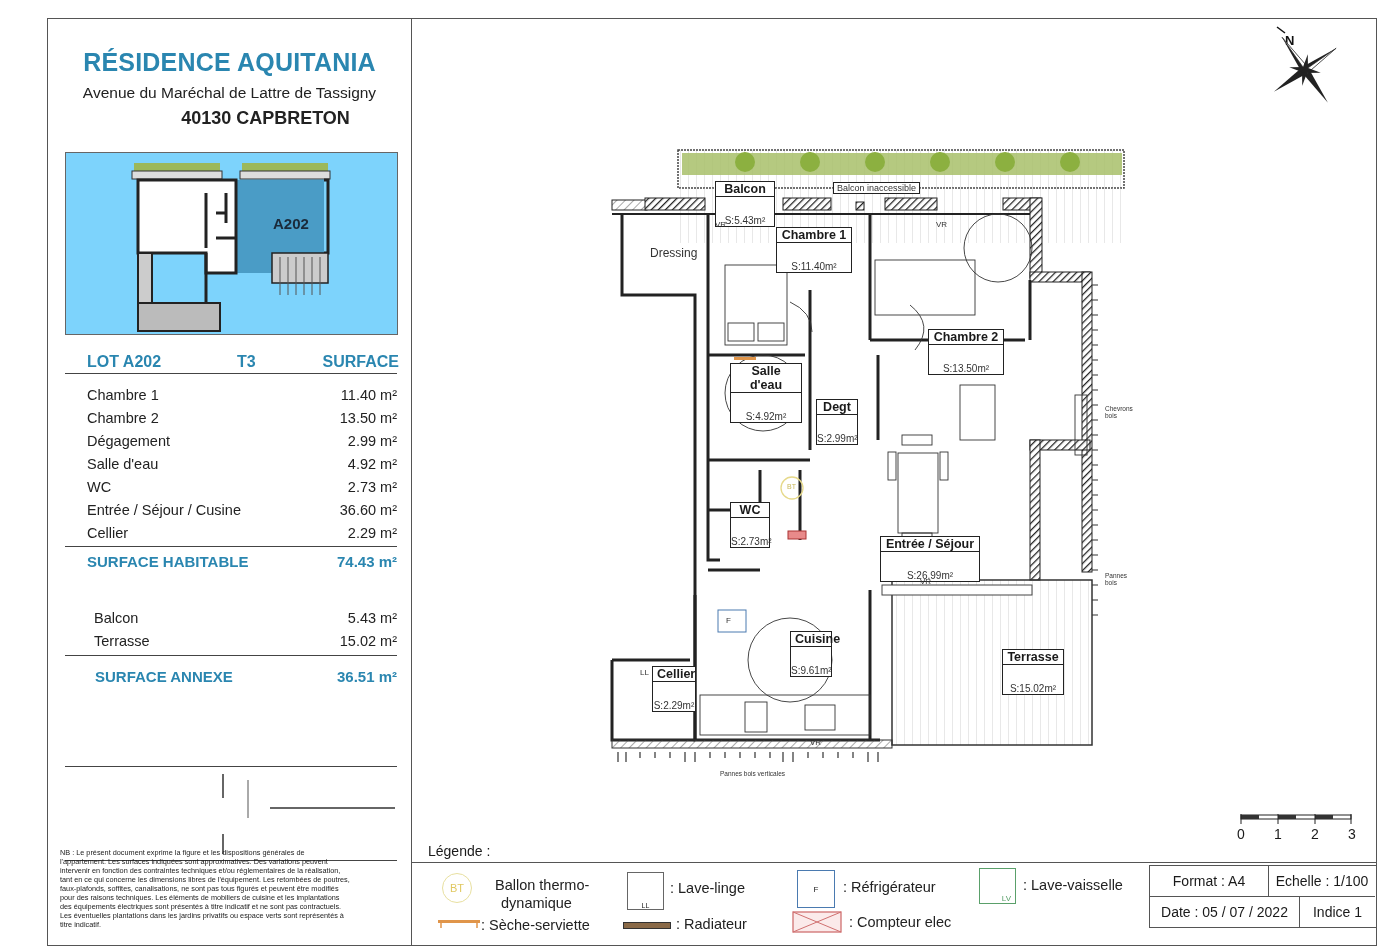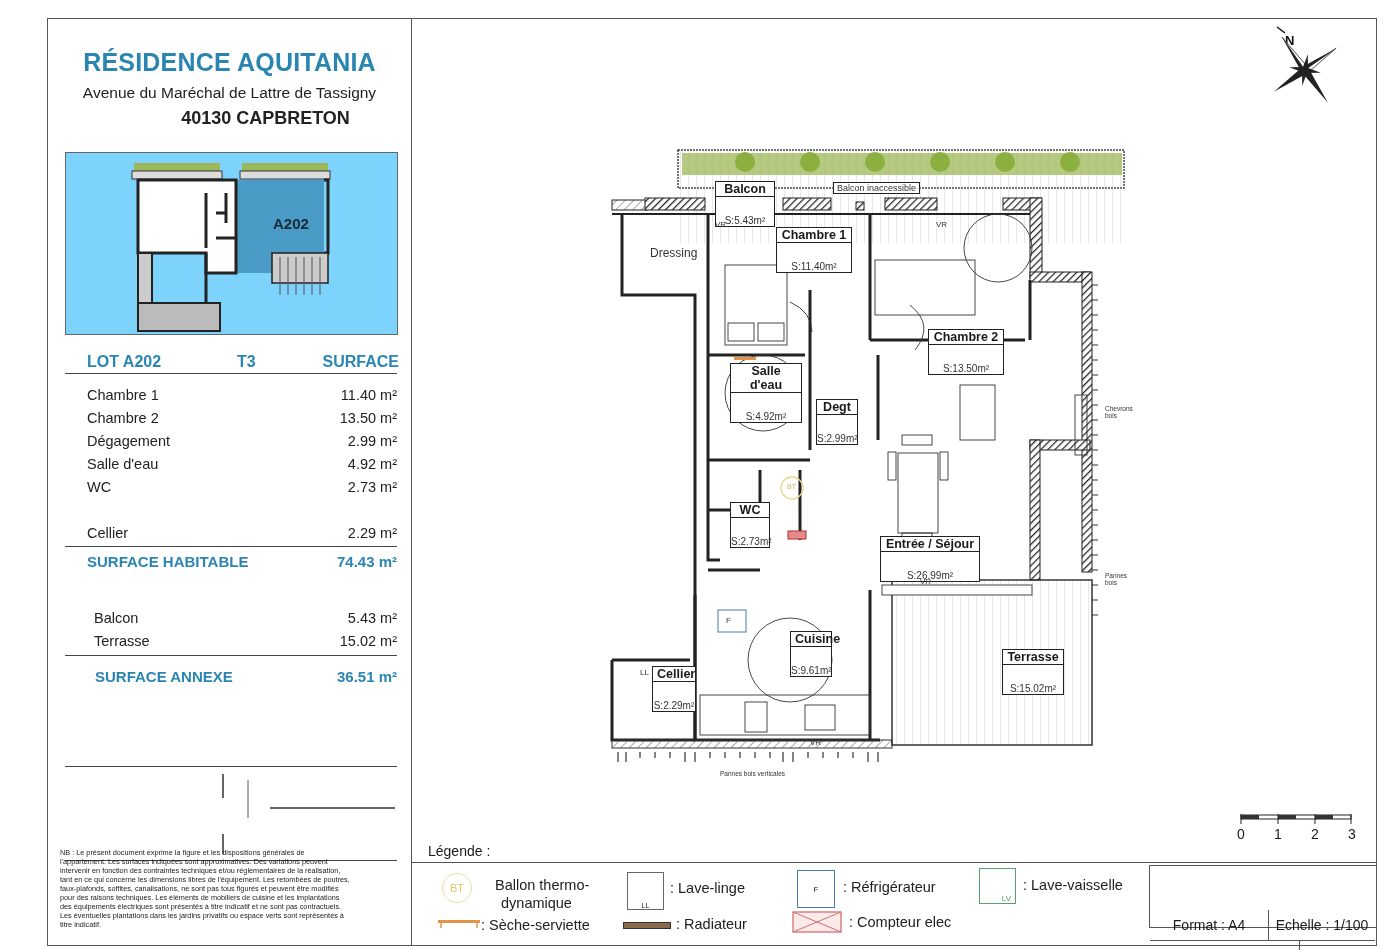--- a/index.html
+++ b/index.html
@@ -28,21 +28,21 @@
 
   .sign { position: absolute; left: 18px; top: 750px; width: 333px; height: 90px; }
   .nb { position: absolute; left: 60px; top: 848px; width: 290px; font-size: 7.3px; line-height: 9px; color: #222; }
 
   .legend-title { position: absolute; left: 428px; top: 843px; font-size: 14px; }
   .legend-box { position: absolute; left: 412px; top: 862px; width: 964px; height: 84px; border-top: 1.5px solid #555; }
   .lg { position: absolute; font-size: 14.5px; color: #222; }
   .sym { position: absolute; }
 
   .cartouche { position: absolute; left: 1149px; top: 865px; width: 228px; height: 63px; border: 1.5px solid #555; font-size: 14px; }
-  .cell { position: absolute; display: flex; align-items: center; justify-content: center; border-color: #555; border-style: solid; border-width: 0; margin-top: 44px; }
+  .cell { position: absolute; display: flex; align-items: center; justify-content: center; border-color: #555; border-style: solid; border-width: 0; }
 
   .scalebar { position: absolute; left: 1240px; top: 812px; }
   .scalebar .num { position: absolute; top: 14px; font-size: 14px; }
 
   .compass { position: absolute; left: 1265px; top: 25px; width: 80px; height: 85px; }
 
   .plan { position: absolute; left: 600px; top: 140px; width: 530px; height: 640px; }
   .rlabel { position: absolute; border: 1.4px solid #222; background: #fff; text-align: center; }
   .rlabel .n { display: block; font-weight: bold; font-size: 12.5px; border-bottom: 1px solid #222; padding: 0 4px; line-height: 14px; }
   .rlabel .s { display: block; font-size: 10px; line-height: 11px; color: #333; margin-top: 18px; }
@@ -110,20 +110,24 @@
       <span class="v">2.99 m²</span>
     </div>
   <div class="row" style="top:438px">
       <span class="k">Salle d'eau</span>
       <span class="v">4.92 m²</span>
     </div>
   <div class="row" style="top:461px">
       <span class="k">WC</span>
       <span class="v">2.73 m²</span>
     </div>
+  <div class="row" style="top:484px">
+      <span class="k">Entrée / Séjour / Cusine</span>
+      <span class="v">36.60 m²</span>
+    </div>
   <div class="row" style="top:507px">
       <span class="k">Cellier</span>
       <span class="v">2.29 m²</span>
     </div>
 
   <div class="rule" style="top:528px;width:332px;"></div>
   <div class="tot" style="top:535px">
     <span class="k">SURFACE HABITABLE</span>
     <span class="v">74.43 m²</span>
   </div>

